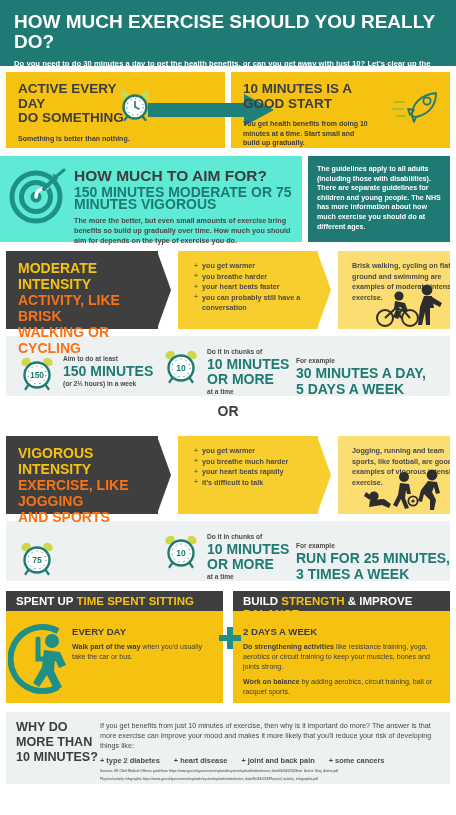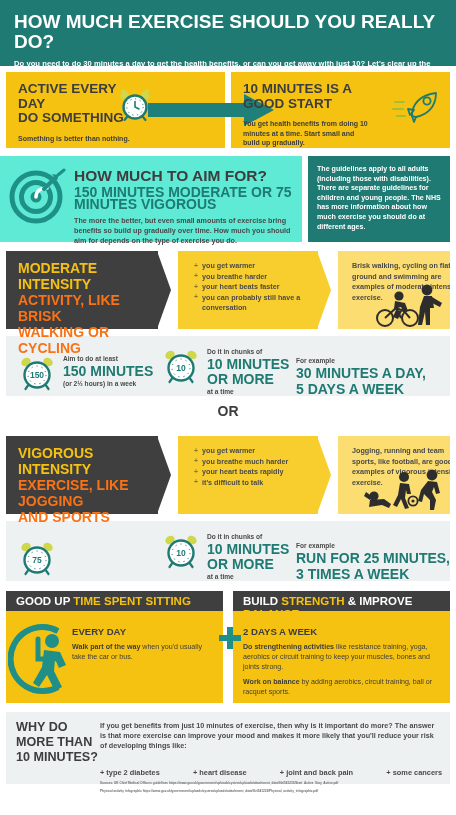--- a/index.html
+++ b/index.html
@@ -87,22 +87,22 @@
   #panelB .inner{ padding:7px 8px 0 10px; }
   .panel p{ font-size:7.1px; line-height:9.8px; color:#3d3d3d; margin-top:6px; font-weight:normal;}
   .panel p b{ font-weight:bold; }
   #plus{ position:absolute; left:219px; top:36px; z-index:5; width:22px; height:22px;}
   .walker{ position:absolute; left:2px; top:4px;}
 
   
   #why{ display:flex; margin:9px 6px 0 6px; background:#eef1f1; height:72px; padding:8px 8px 16px 10px;}
   #why .left{ width:84px; font-size:12.6px; line-height:15px; color:#3d3d3d; font-weight:bold;}
   #why .right{ flex:1; padding-top:1px;}
-  #why .right p{ font-size:7.2px; line-height:10.2px; color:#4a4a4a; font-weight:bold;}
-  #why .bullets{ margin-top:16px; display:flex; gap:14px;justify-content:space-between; }
+  #why .right p{ font-size:7.2px; line-height:10.2px; color:#4a4a4a; font-weight:normal;}
+  #why .bullets{ margin-top:4px; display:flex; gap:14px; }
   #why .bullets span{ font-size:7.4px; color:#4a4a4a; font-weight:bold;}
   #why .src{ margin-top:4px; font-size:3.1px; line-height:4.6px; color:#6d6d6d; font-weight:bold; word-break:break-all;}
 </style>
 </head>
 <body>
 
 <div id="header">
   <h1>HOW MUCH EXERCISE SHOULD YOU REALLY DO?</h1>
   <p>Do you need to do 30 minutes a day to get the health benefits, or can you get away with just 10? Let's clear up the confusion by looking at what's recommended by the government's medical experts.</p>
 </div>
@@ -362,21 +362,21 @@
       <div class="small">For example</div>
       <div class="big">RUN FOR 25 MINUTES,</div>
       <div class="big">3 TIMES A WEEK</div>
     </div>
   </div>
 </div>
 
 <div id="twopanel">
 
   <div class="panel" id="panelA">
-    <div class="hd"><span>GOOD UP </span><span class="y">TIME SPENT SITTING</span></div>
+    <div class="hd"><span>SPENT UP </span><span class="y">TIME SPENT SITTING</span></div>
     <div class="bd">
       <span class="walker">
         <svg width="64" height="88" viewBox="0 0 64 88">
           <path d="M50 16 A32 32 0 1 0 50 72" fill="none" stroke="#1f8f87" stroke-width="6"></path>
           <path d="M30 24 L30 44 L46 44" fill="none" stroke="#1f8f87" stroke-width="5" stroke-linecap="round"></path>
           <circle cx="44" cy="26" r="7" fill="#1f8f87"></circle>
           <path d="M36 35 L52 37 L58 50 L51 53 L47 44 L46 56 L54 72 L47 76 L39 60 L31 72 L25 68 L34 52 Z" fill="#1f8f87"></path>
         </svg>
       </span>
       <div class="inner">

